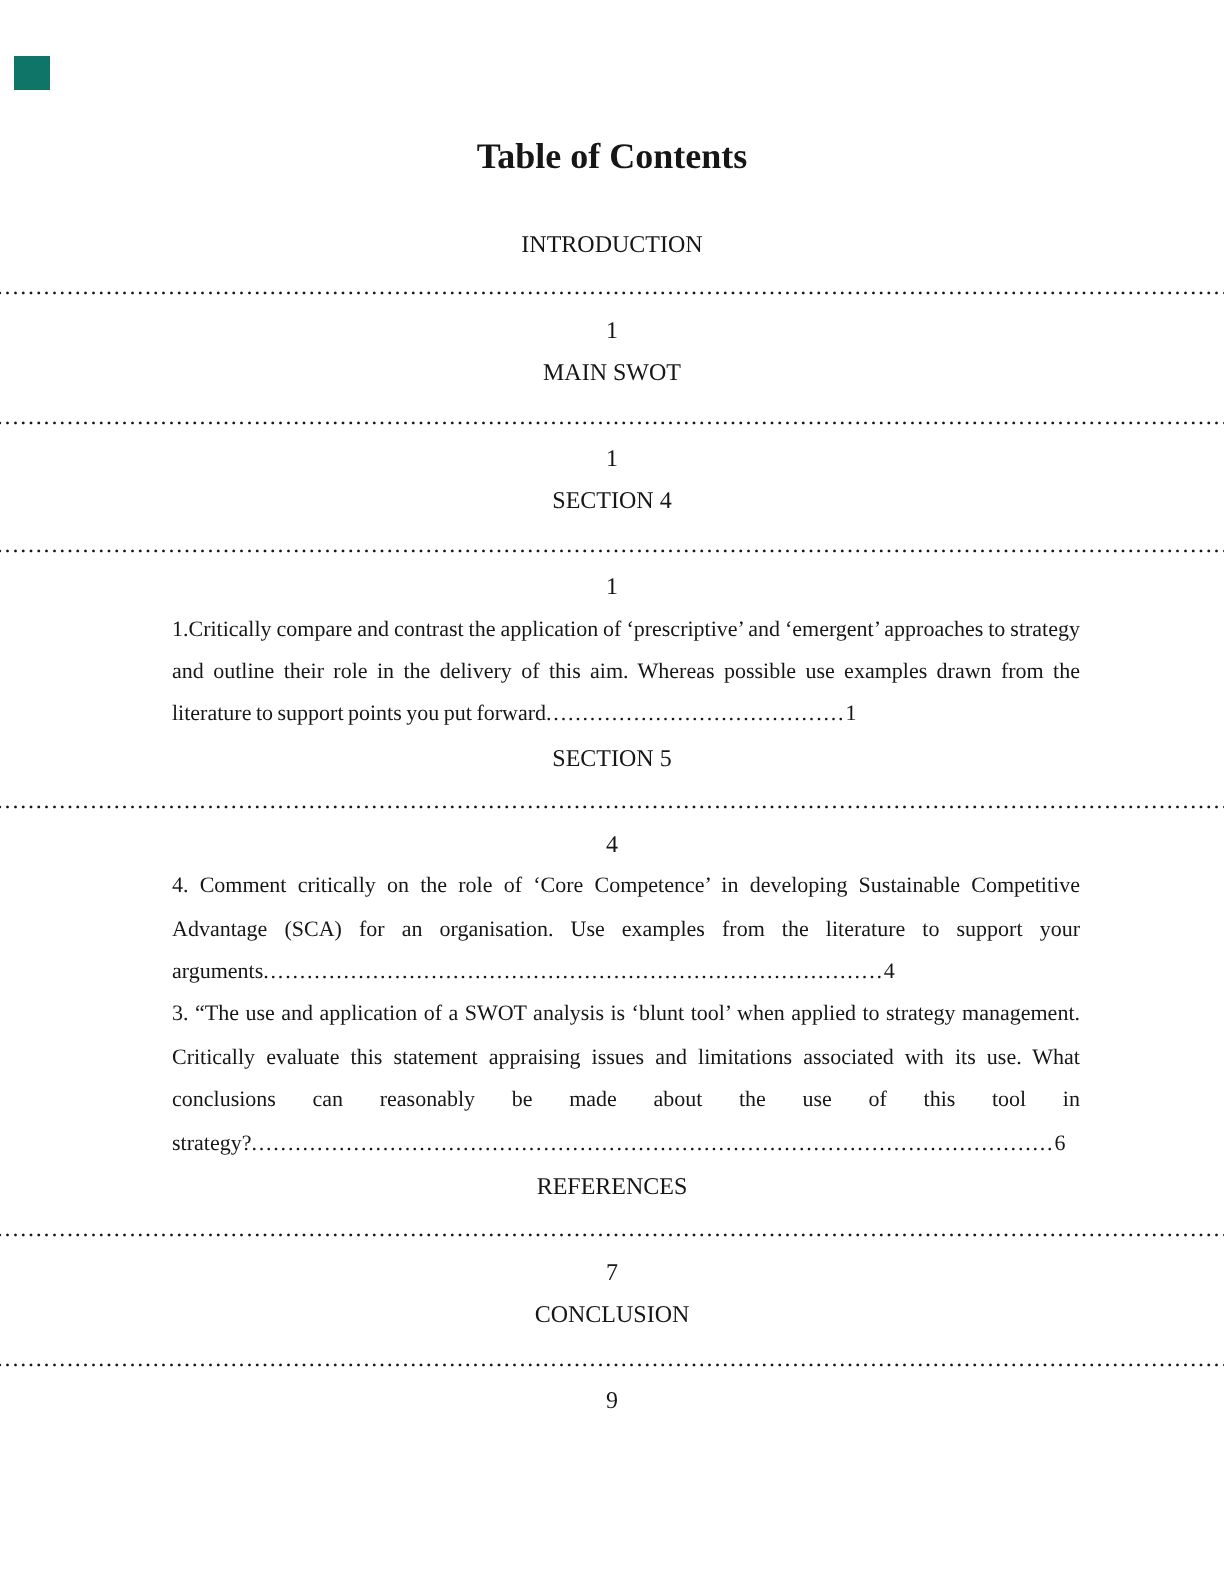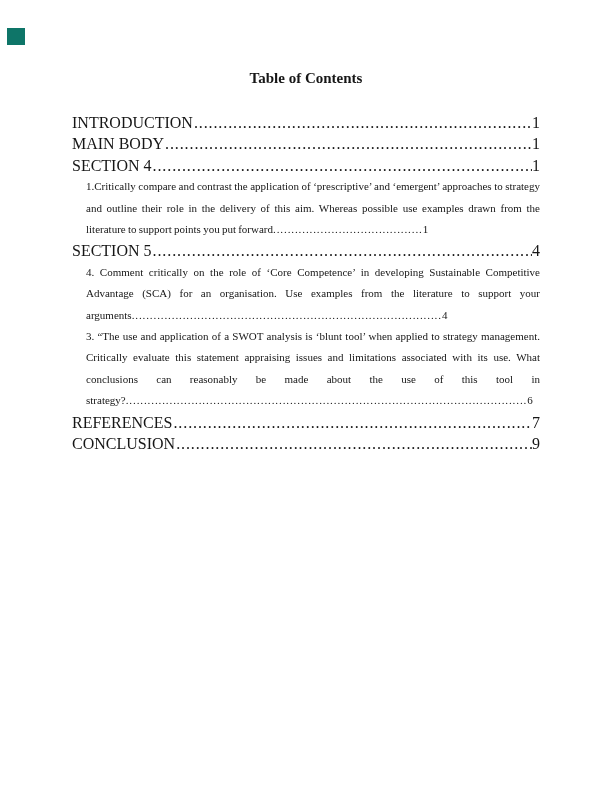--- a/index.html
+++ b/index.html
@@ -20,32 +20,33 @@
     height: 17px;
     background: #0e7568; 
   }
   .content {
     position: absolute;
     left: 72px;
     top: 67px;
     width: 468px;
   }
   .doc-title {
-    font-size: 15px;
+    font-size: 18px;
     line-height: 22px;
     font-weight: bold;
     text-align: center;
     margin: 0 0 23px 0;
   }
   .toc { width: 468px; }
   .toc-row {
     display: flex;
     align-items: center;
-    font-size: 16px;
+    font-size: 12px;
     line-height: 21.4px;
+    flex-direction: column;
   }
   .toc-row .label { white-space: nowrap; }
   .toc-row .leader {
     flex: 1 1 auto;
     overflow: hidden;
     white-space: nowrap;
     letter-spacing: 0.9px;
     padding-left: 1px;
   }
   .toc-row .pagenum { white-space: nowrap; }
@@ -75,21 +76,21 @@
 
     <div class="toc">
 
       <div class="toc-row">
         <span class="label">INTRODUCTION</span>
         <span class="leader">..........................................................................................................................................................................................................................................................</span>
         <span class="pagenum">1</span>
       </div>
 
       <div class="toc-row">
-        <span class="label">MAIN BODY</span>
+        <span class="label">MAIN SWOT</span>
         <span class="leader">..........................................................................................................................................................................................................................................................</span>
         <span class="pagenum">1</span>
       </div>
 
       <div class="toc-row">
         <span class="label">SECTION 4</span>
         <span class="leader">..........................................................................................................................................................................................................................................................</span>
         <span class="pagenum">1</span>
       </div>
 

